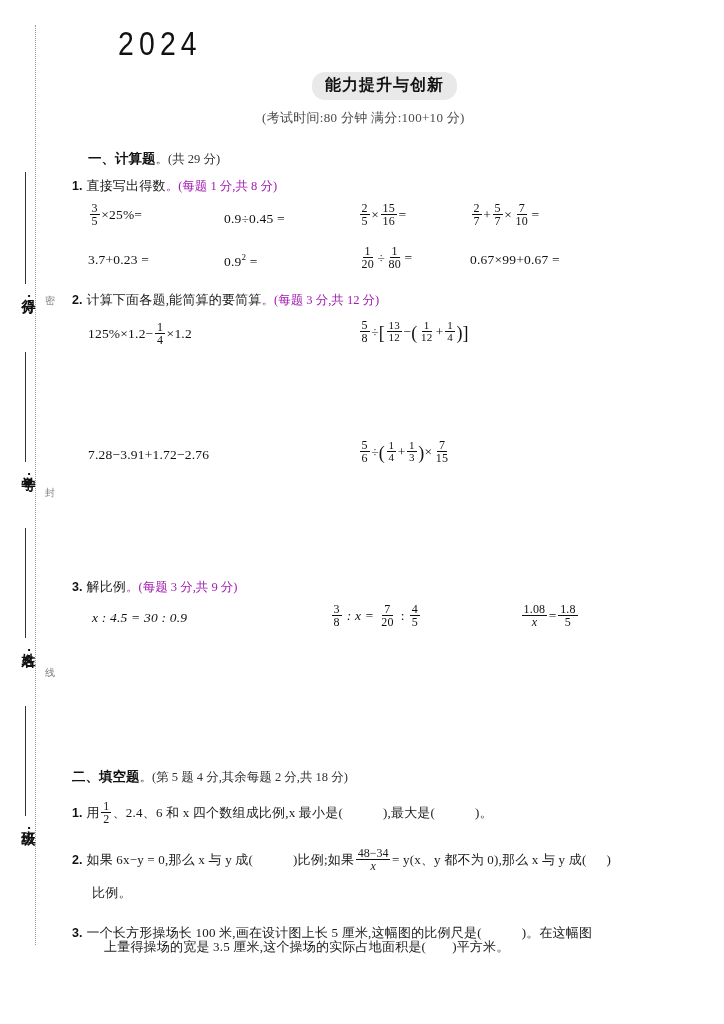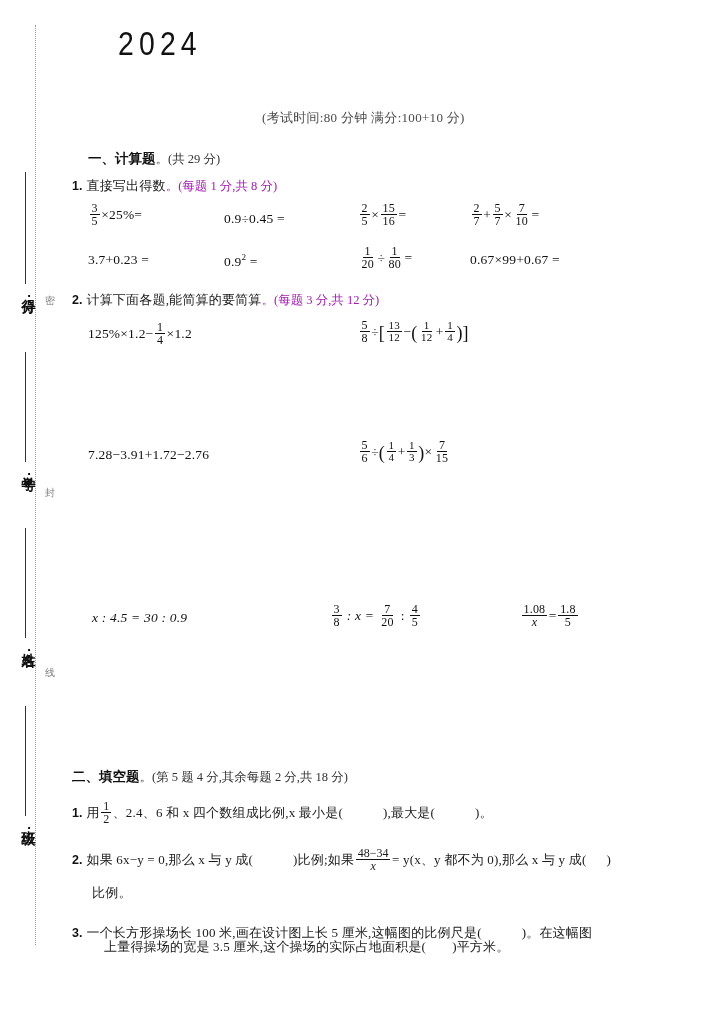--- a/index.html
+++ b/index.html
@@ -99,20 +99,21 @@
     <div class="m-field" style="top:466px;">学号:</div>
 
     <div class="m-rule" style="top:528px;height:110px;"></div>
     <div class="m-field" style="top:642px;">姓名:</div>
 
     <div class="m-rule" style="top:706px;height:110px;"></div>
     <div class="m-field" style="top:820px;">班级:</div>
   </div>
 
   <div class="year">2024</div>
+  <div class="title-pill">能力提升与创新</div>
   <div class="exam-info">(考试时间:80 分钟   满分:100+10 分)</div>
 
   <div class="blk sec-head" style="left:88px;top:150px;">
     <span>一、计算题</span><span class="paren">。(共 29 分)</span>
   </div>
 
   <div class="blk" style="left:72px;top:176px;">
     <span class="qnum">1.</span>
     <span class="qtext">直接写出得数</span><span class="mini">。(每题 1 分,共 8 分)</span>
   </div>
@@ -200,20 +201,24 @@
         <span class="den">4</span>
       </span><span>+</span><span class="frac sm">
         <span class="num">1</span>
         <span class="den">3</span>
       </span><span class="big">)</span><span>×</span><span class="frac">
         <span class="num">7</span>
         <span class="den">15</span>
       </span>
   </div>
 
+  <div class="blk" style="left:72px;top:577px;">
+    <span class="qnum">3.</span>
+    <span class="qtext">解比例</span><span class="mini">。(每题 3 分,共 9 分)</span>
+  </div>
 
   <div class="blk expr it" style="left:92px;top:610px;">x : 4.5 = 30 : 0.9</div>
 
   <div class="blk expr" style="left:330px;top:604px;">
     <span class="frac">
         <span class="num">3</span>
         <span class="den">8</span>
       </span><span class="it"> : x = </span><span class="frac">
         <span class="num">7</span>
         <span class="den">20</span>

